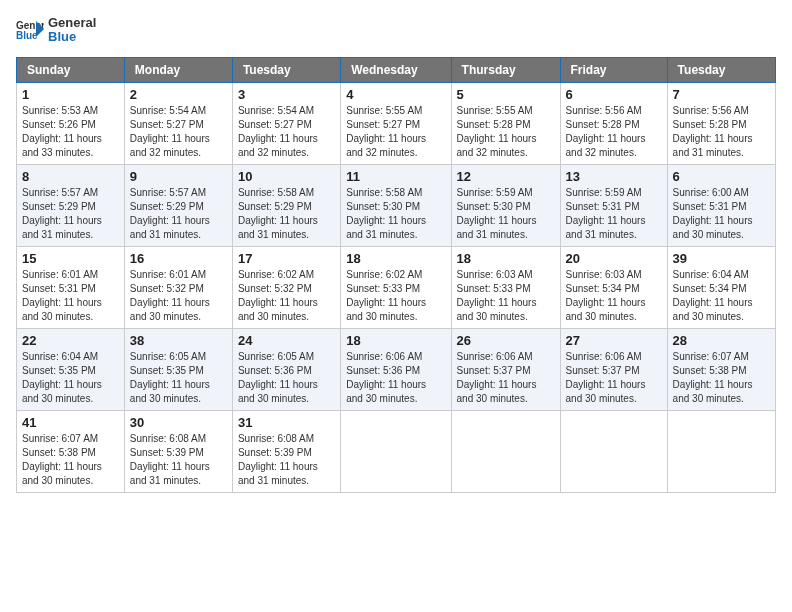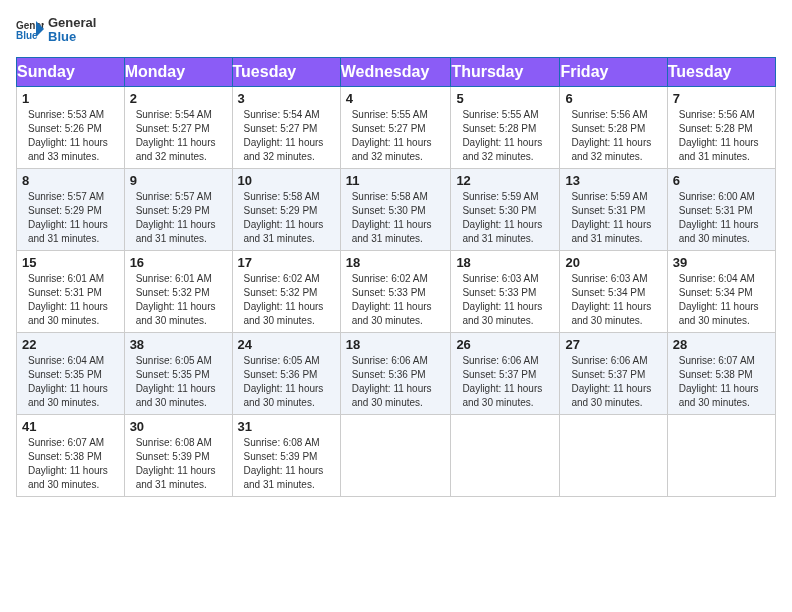--- a/index.html
+++ b/index.html
@@ -41,25 +41,25 @@
       color: #444;
       margin-bottom: 8px;
       text-align: center;
     }
     .calendar-table {
       width: 100%;
       border-collapse: collapse;
       font-size: 10.5px;
     }
     .calendar-table th {
-      background-color: #8b5cf6;
+      background-color: #737373;
       color: #fff;
       text-align: left;
-      padding: 5px 0;
-      font-size: 16px;
+      padding: 5px 10px;
+      font-size: 12px;
       font-weight: bold;
       border: 1px solid #1a6cb5;
     }
     .calendar-table td {
       border: 1px solid #ccc;
       vertical-align: top;
       padding: 4px 5px;
       width: 113px;
       min-height: 70px;
     }
@@ -73,21 +73,20 @@
       font-size: 13px;
       font-weight: bold;
       color: #222;
       display: block;
       margin-bottom: 2px;
     }
     .day-info {
       color: #333;
       font-size: 10px;
       line-height: 1.4;
-      margin-left: 6px;
     }
     .empty-cell {
       background-color: #fff !important;
     }
     .top-row {
       display: flex;
       justify-content: space-between;
       align-items: flex-start;
       margin-bottom: 2px;
     }

